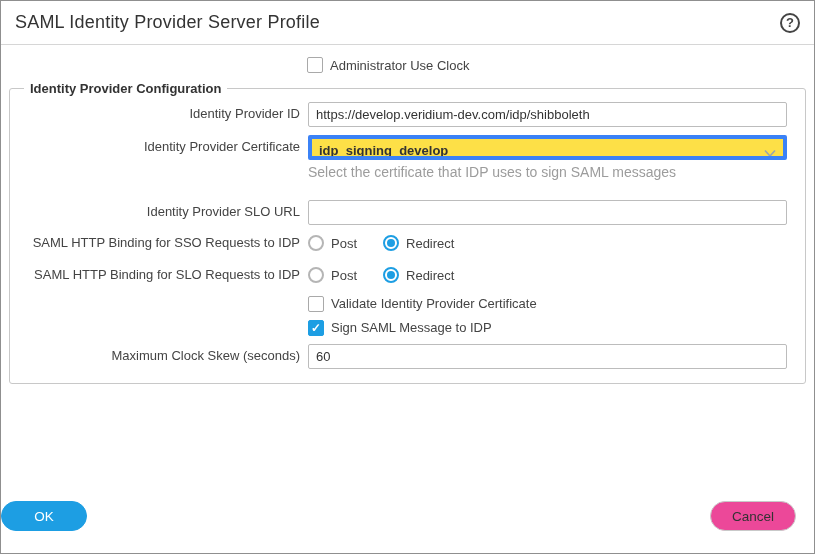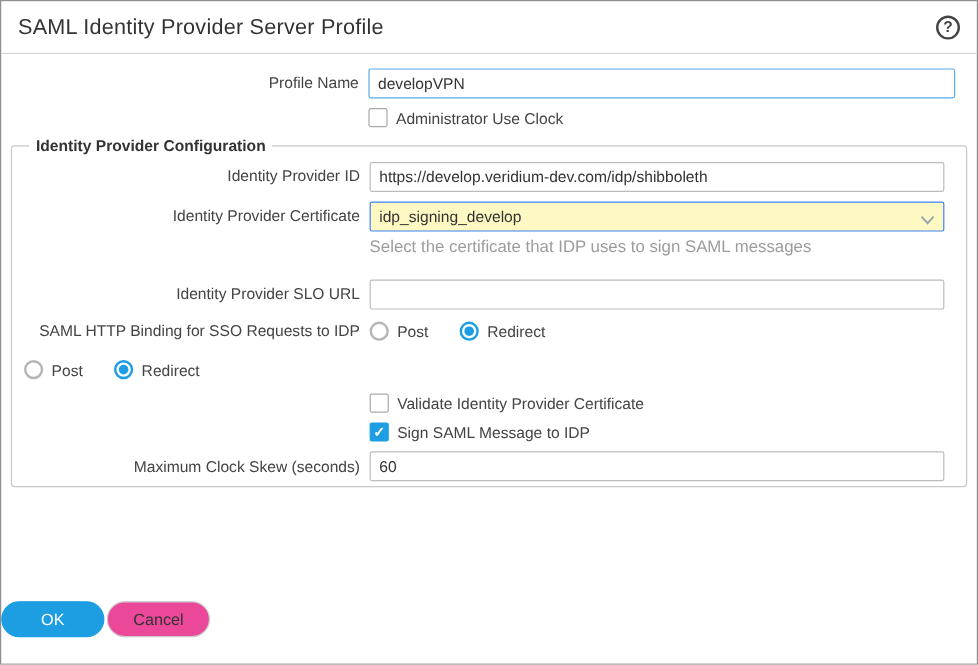--- a/index.html
+++ b/index.html
@@ -83,53 +83,53 @@
   .rb.on { border-color:#1d9ee3; }
   .rb.on::after {
     content:""; width:8px; height:8px; border-radius:50%;
     background:#1d9ee3;
   }
   .rbl { font-size:13px; color:#444444; }
   
   fieldset.section {
     margin:4px 8px 0 8px;
     border:1px solid #c8c8c8; border-radius:3px;
-    padding:6px 10px 4px 10px;
+    padding:6px 10px 14px 10px;
   }
   fieldset.section legend {
     font-size:13px; font-weight:700; color:#333333;
     padding:0 6px; margin-left:4px;
   }
   fieldset.section .row {
     grid-template-columns:280px 1fr;
     padding-right:8px;
   }
   
   .select {
     position:relative;
     width:100%; height:25px;
-    border:1px solid #3b82f6; border-radius:2px;
-    background:#fef9c3;
+    border:4px solid #3b82f6; border-radius:2px;
+    background:#fde047;
     font-size:13px; color:#333333;
     padding:4px 26px 2px 7px;
     cursor:pointer;
-    overflow:hidden; white-space:nowrap;
+    overflow:hidden; white-space:nowrap;font-weight:bold;
   }
   .select .chev {
     position:absolute; right:7px; top:7px;
   }
   .hint {
     font-size:14px; color:#9c9c9c;
     margin-top:-4px;
   }
   .spacer { height:12px; }
   
   .footer {
     flex:0 0 auto;
-    display:flex; justify-content:flex-start; align-items:center;
+    display:flex; justify-content:space-between; align-items:center;
     gap:2px;
     padding:0 18px 22px 0;
   }
   .btn {
     min-width:86px; height:30px;
     border-radius:16px;
     font-family:"Liberation Sans", sans-serif;
     font-size:13.5px;
     cursor:pointer;
     background:#ec4899; color:#333333;
@@ -145,24 +145,20 @@
 
 <div class="dialog">
 
   <header class="titlebar">
     <h1 class="title">SAML Identity Provider Server Profile</h1>
     <div class="help">?</div>
   </header>
 
   <div class="content">
 
-    <div class="row">
-      <div class="lbl">Profile Name</div>
-      <input class="txt focused" type="text" value="developVPN" style="">
-    </div>
 
     <div class="row">
       <div class="lbl"></div>
       <div class="checkline">
         <span class="cb"></span>
         <span class="cbl">Administrator Use Clock</span>
       </div>
     </div>
 
     <fieldset class="section">
@@ -206,20 +202,21 @@
             <span class="rbl">Post</span>
           </span>
           <span class="radioline">
             <span class="rb on"></span>
             <span class="rbl">Redirect</span>
           </span>
         </div>
       </div>
 
       <div class="row" style="margin-top:16px;">
+        <div class="lbl">SAML HTTP Binding for SLO Requests to IDP</div>
         <div class="radios">
           <span class="radioline">
             <span class="rb"></span>
             <span class="rbl">Post</span>
           </span>
           <span class="radioline">
             <span class="rb on"></span>
             <span class="rbl">Redirect</span>
           </span>
         </div>

